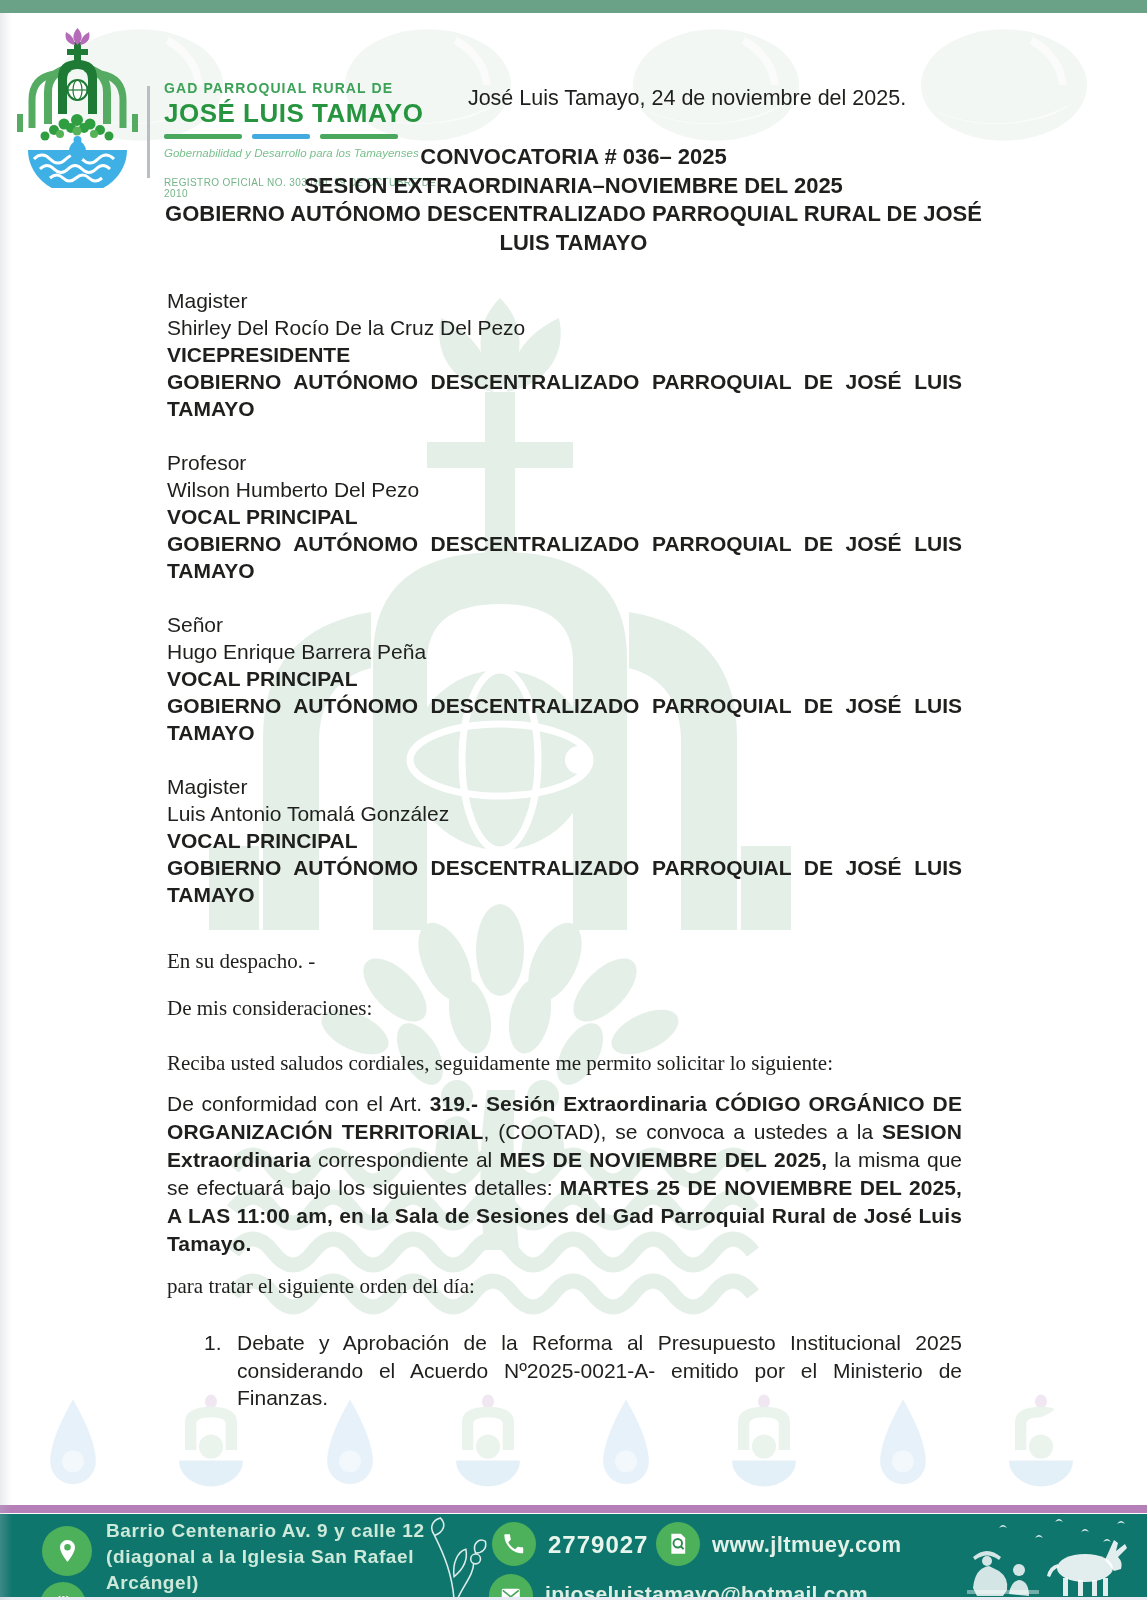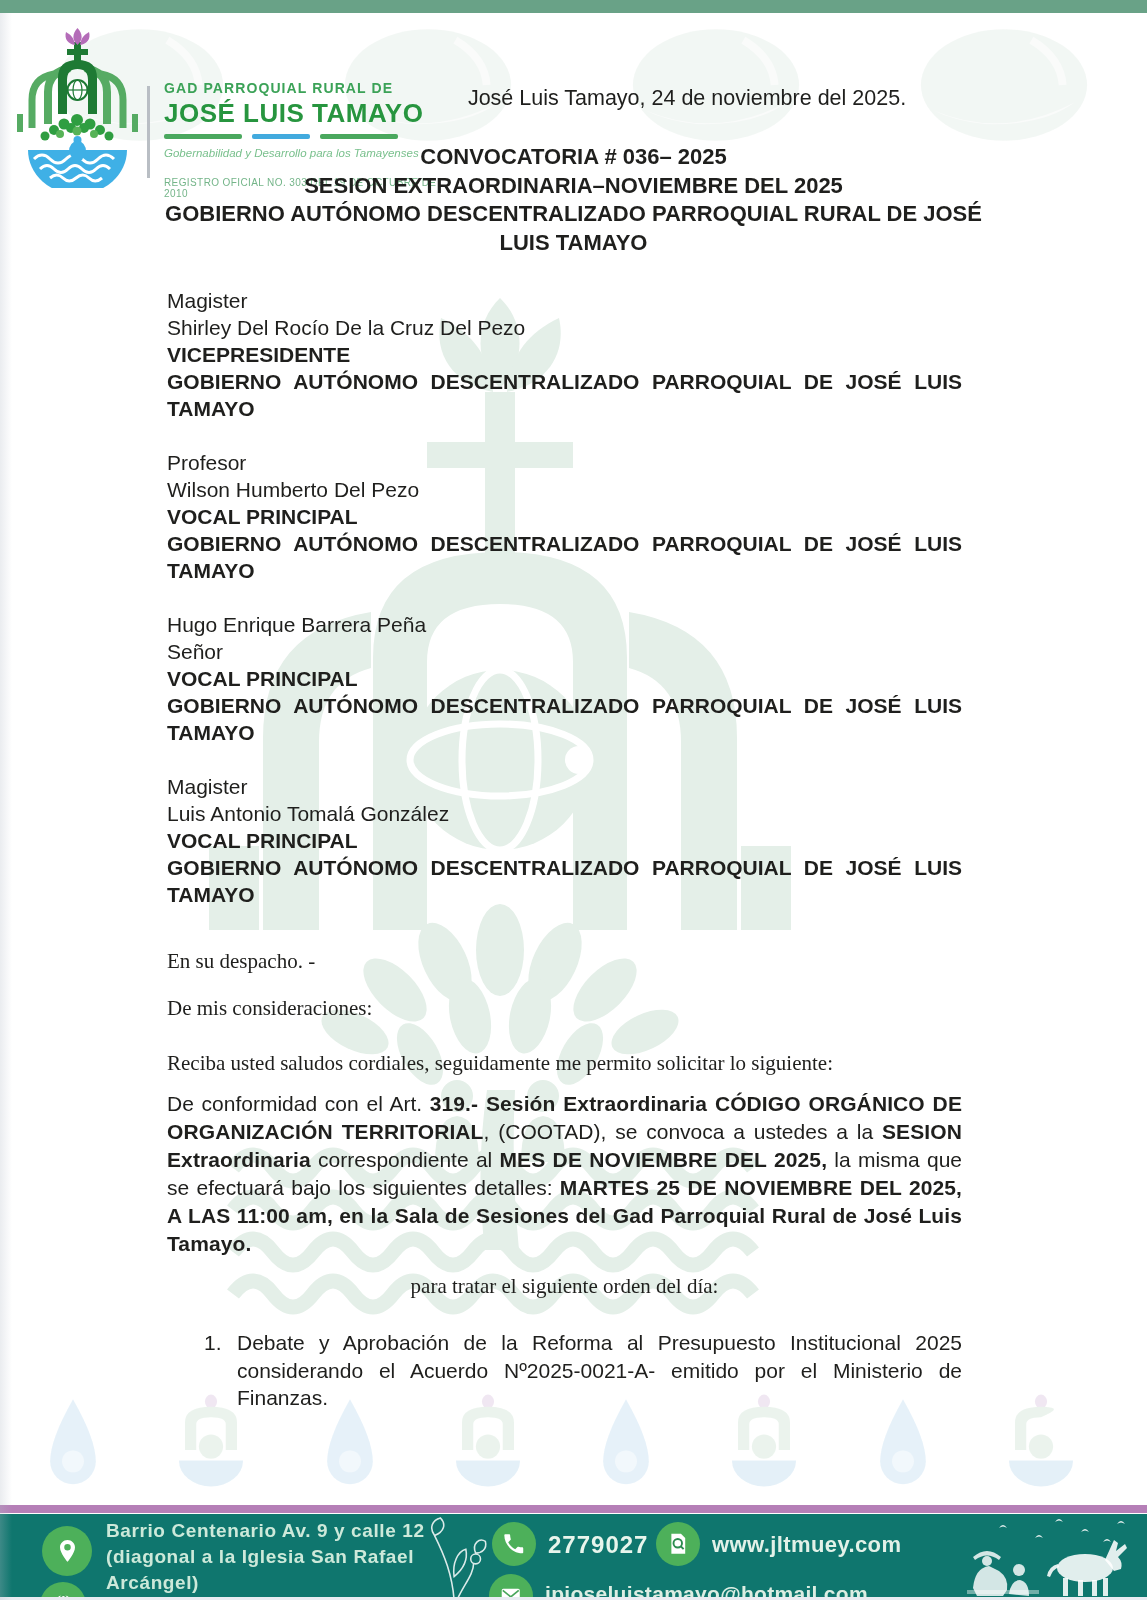--- a/index.html
+++ b/index.html
@@ -38,21 +38,21 @@
   .content{position:absolute;top:287px;left:167px;width:795px;font-size:21px;line-height:27px;}
   .recipient{margin-bottom:27px;}
   .r-role,.r-org1,.r-org2{font-weight:bold;}
   .r-org1{text-align:justify;text-align-last:justify;}
   .line{white-space:nowrap;font-family:Liberation Serif, serif;}
   .despacho{margin-top:40px;}
   .consider{margin-top:20px;}
   .saludo{margin-top:28px;}
   .para{margin-top:13px;text-align:justify;line-height:28px;}
   .para b{letter-spacing:.1px;}
-  .orden{margin-top:15px;text-align:center;}
+  .orden{margin-top:15px;}
   .agenda{margin-top:29px;display:flex;}
   .agenda-num{width:33px;margin-left:37px;flex:none;}
   .agenda-text{flex:1;text-align:justify;line-height:27.5px;}
 
   
   .f-white{position:absolute;top:1497px;left:0;width:100%;height:8px;background:#fff;}
   .f-purple{position:absolute;top:1505px;left:0;width:100%;height:8px;background:#b57fb7;border-bottom:1px solid #fff;}
   .banner{position:absolute;top:1514px;left:0;width:100%;height:100px;background:#0f766e;}
   .f-edge{position:absolute;top:1597px;left:0;width:100%;height:3px;background:#e9ecf2;}
   .circle{position:absolute;border-radius:50%;background:#4db05a;display:flex;align-items:center;justify-content:center;}
@@ -263,22 +263,22 @@
 
     <section class="recipient">
       <div>Profesor</div>
       <div>Wilson Humberto Del Pezo</div>
       <div class="r-role">VOCAL PRINCIPAL</div>
       <div class="r-org1">GOBIERNO AUTÓNOMO DESCENTRALIZADO PARROQUIAL DE JOSÉ LUIS</div>
       <div class="r-org2">TAMAYO</div>
     </section>
 
     <section class="recipient">
+      <div>Señor</div>
       <div>Hugo Enrique Barrera Peña</div>
-      <div>Señor</div>
       <div class="r-role">VOCAL PRINCIPAL</div>
       <div class="r-org1">GOBIERNO AUTÓNOMO DESCENTRALIZADO PARROQUIAL DE JOSÉ LUIS</div>
       <div class="r-org2">TAMAYO</div>
     </section>
 
     <section class="recipient">
       <div>Magister</div>
       <div>Luis Antonio Tomalá González</div>
       <div class="r-role">VOCAL PRINCIPAL</div>
       <div class="r-org1">GOBIERNO AUTÓNOMO DESCENTRALIZADO PARROQUIAL DE JOSÉ LUIS</div>

